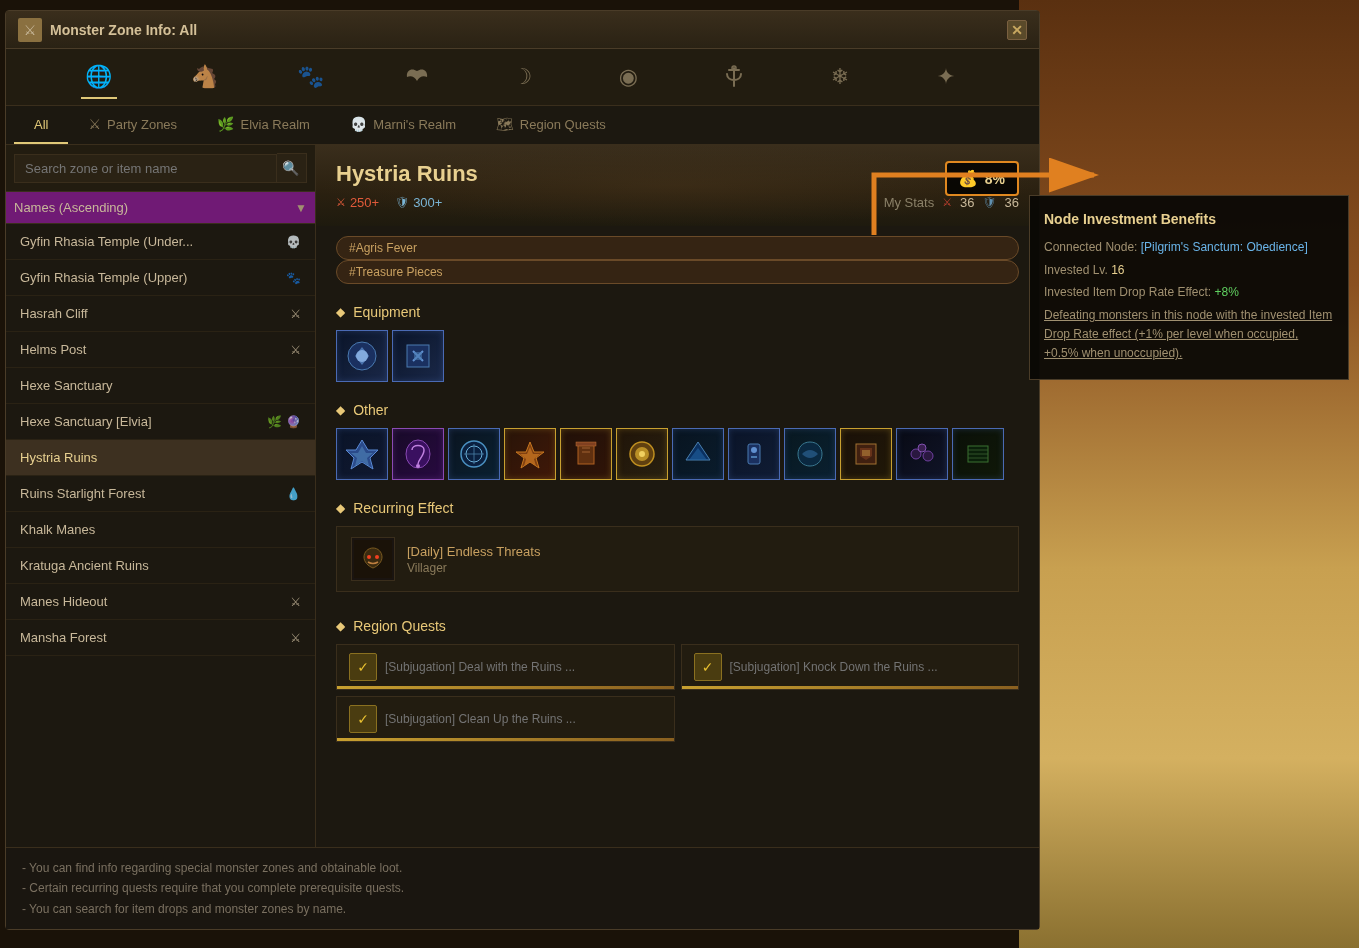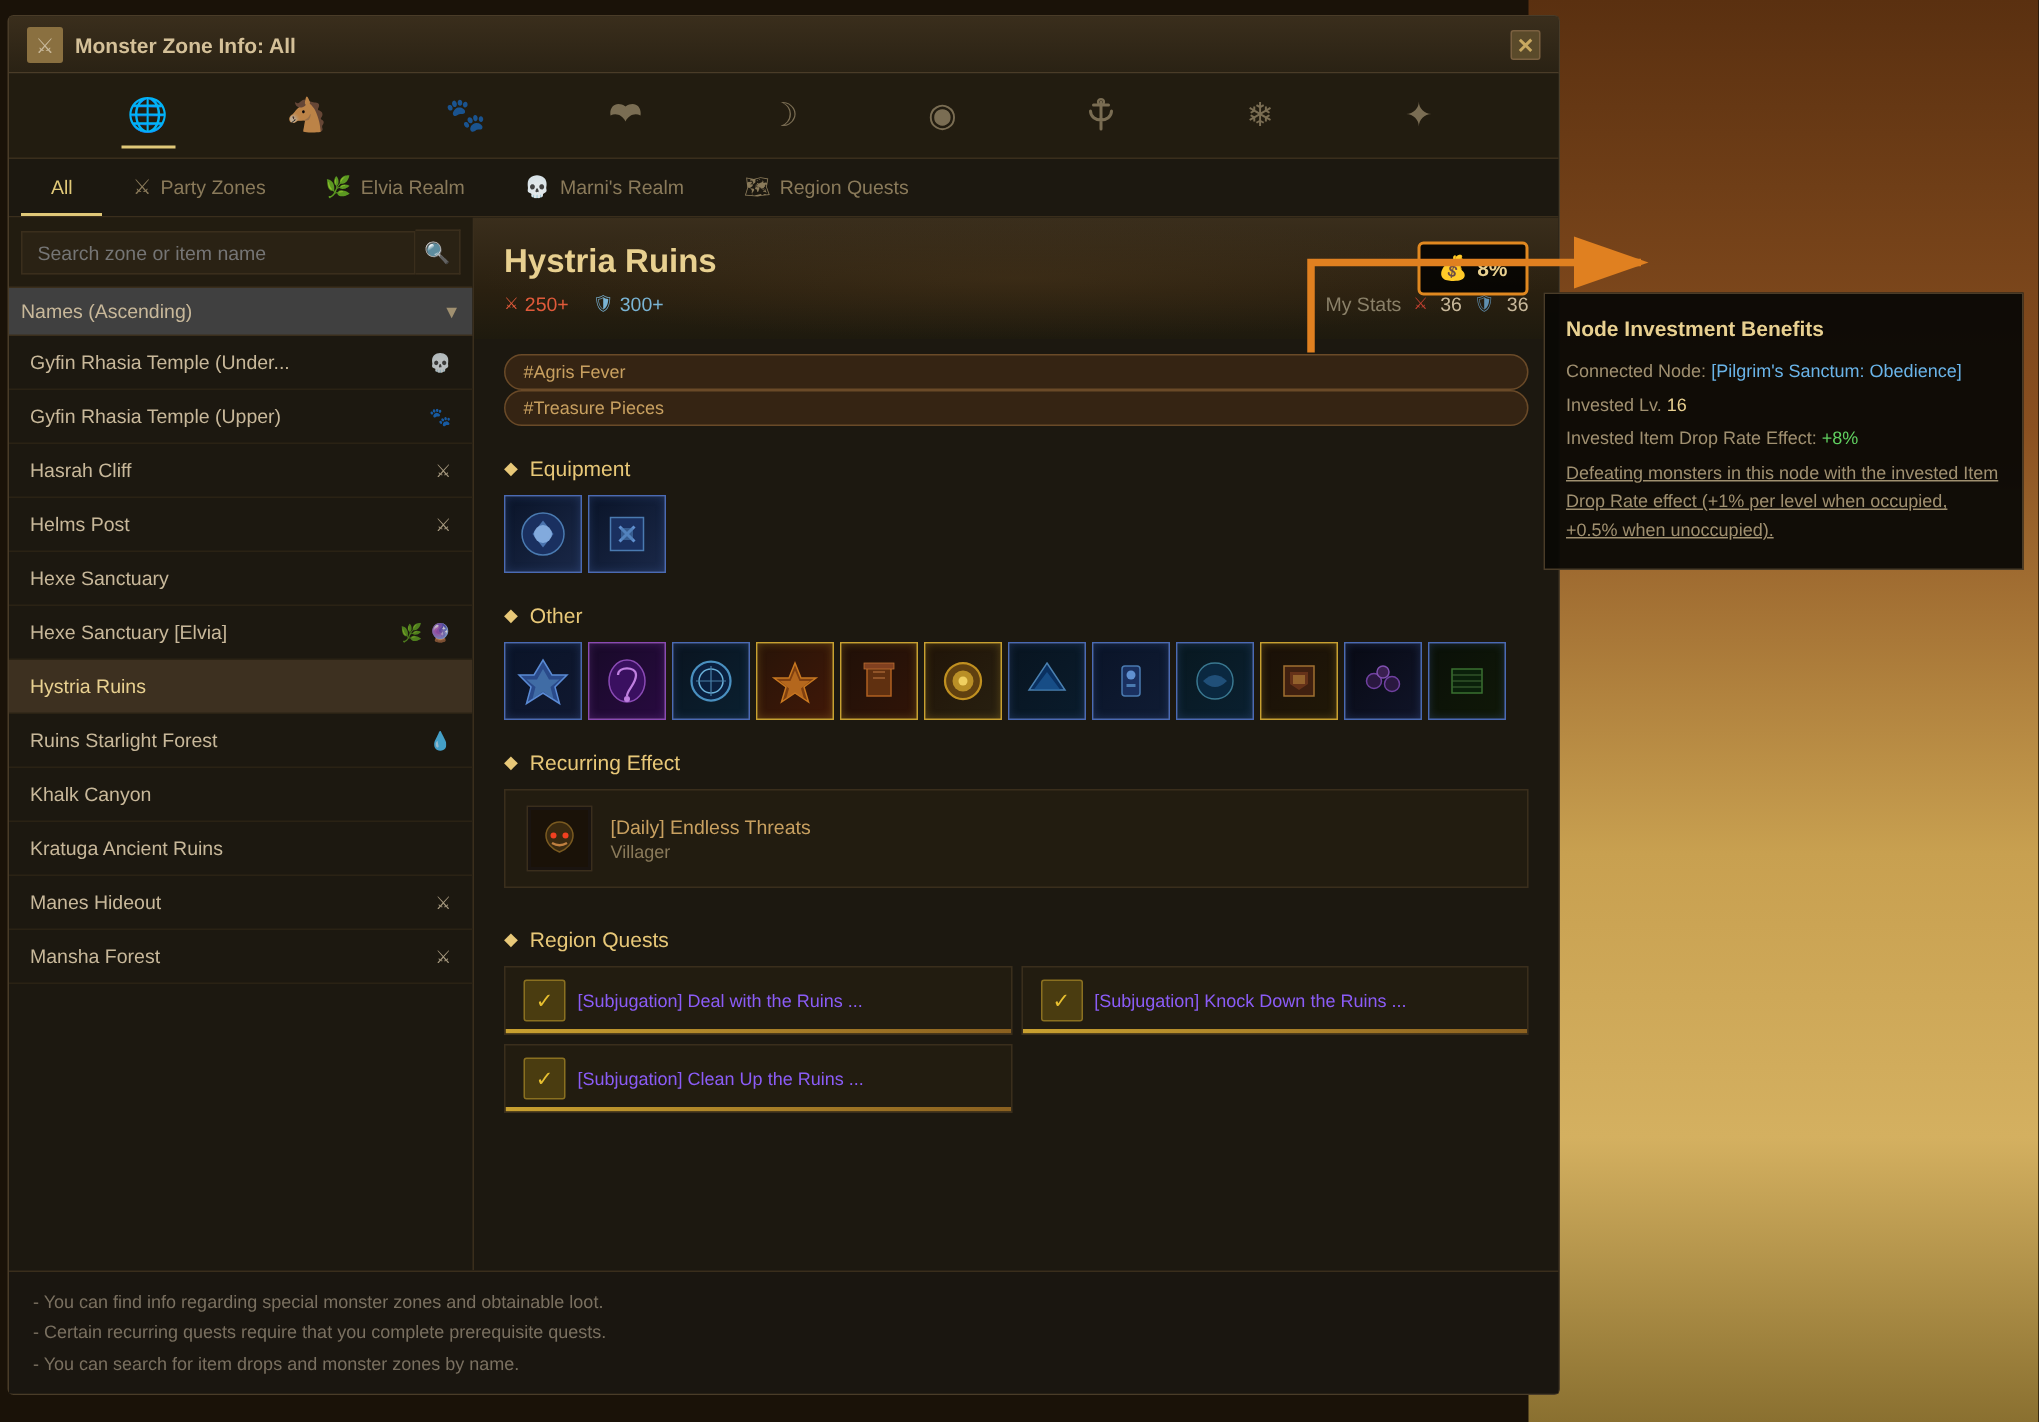--- a/index.html
+++ b/index.html
@@ -175,21 +175,21 @@
       border-left: none;
       display: flex;
       align-items: center;
       justify-content: center;
       cursor: pointer;
       color: #8a7a5a;
       font-size: 14px;
     }
     .sort-dropdown {
       padding: 8px;
-      background: #404040;
+      background: #701a75;
       border-bottom: 1px solid #3a2e1c;
       display: flex;
       align-items: center;
       justify-content: space-between;
       cursor: pointer;
     }
     .sort-text {
       font-size: 13px;
       color: #c8b89a;
     }
@@ -481,21 +481,21 @@
       border: 1px solid #8a7020;
       border-radius: 2px;
       display: flex;
       align-items: center;
       justify-content: center;
       color: #e8c030;
       font-size: 14px;
     }
     .rq-name {
       font-size: 12px;
-      color: #8b5cf6;
+      color: #737373;
     }
     .region-quest-single {
       grid-column: span 1;
     }
 
     
     .window-footer {
       padding: 10px 16px;
       background: #1a1610;
       border-top: 1px solid #3a2e1c;
@@ -647,21 +647,21 @@
         </div>
 
         <div class="zone-item">
           <span class="zone-item-name">Ruins Starlight Forest</span>
           <span class="zone-item-icons">
             <span class="zone-icon-small">💧</span>
           </span>
         </div>
 
         <div class="zone-item">
-          <span class="zone-item-name">Khalk Canyon</span>
+          <span class="zone-item-name">Khalk Manes</span>
           <span class="zone-item-icons"></span>
         </div>
 
         <div class="zone-item">
           <span class="zone-item-name">Kratuga Ancient Ruins</span>
           <span class="zone-item-icons"></span>
         </div>
 
         <div class="zone-item">
           <span class="zone-item-name">Manes Hideout</span>

